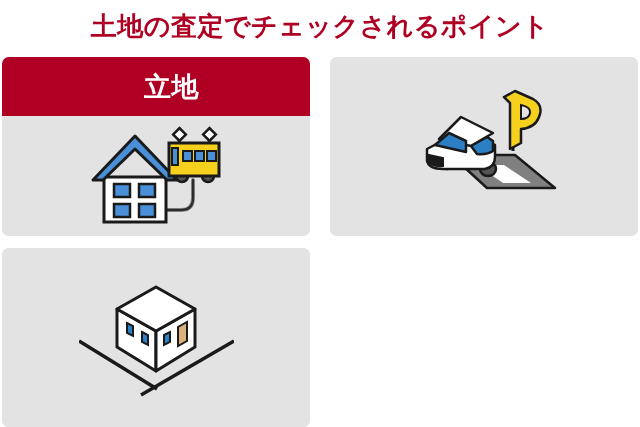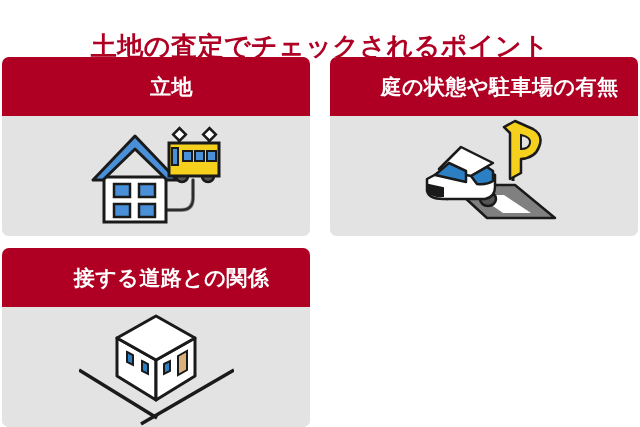--- a/index.html
+++ b/index.html
@@ -24,21 +24,20 @@
     left: 0;
     top: 6px;
     width: 640px;
     text-align: center;
     font-size: 26px;
     line-height: 40px;
     font-weight: bold;
     color: #AF0024;
     letter-spacing: 0.5px;
     white-space: nowrap;
-    margin-top: 20px;
   }
   .grid {
     position: absolute;
     left: 2px;
     top: 57px;
     width: 636px;
     display: grid;
     grid-template-columns: 308px 308px;
     grid-template-rows: 179px 179px;
     column-gap: 20px;
@@ -52,21 +51,21 @@
     display: flex;
     flex-direction: column;
   }
   .card-header {
     height: 59px;
     background: #AF0024;
     color: #ffffff;
     display: flex;
     align-items: center;
     justify-content: center;
-    font-size: 21px;
+    font-size: 27px;
     font-weight: bold;
     letter-spacing: 0.5px;
     flex: none;
     white-space: nowrap;
     padding-left: 31px;
   }
   .card-body {
     flex: 1;
     position: relative;
     background: #E3E3E3;
@@ -117,21 +116,20 @@
           <rect x="91" y="26" width="6" height="17" fill="#4A90D9" stroke="#1A1A1A" stroke-width="2"></rect>
 
           <rect x="102" y="29" width="9" height="10" fill="#4A90D9" stroke="#1A1A1A" stroke-width="2"></rect>
           <rect x="114" y="29" width="9" height="10" fill="#4A90D9" stroke="#1A1A1A" stroke-width="2"></rect>
           <rect x="126" y="29" width="9" height="10" fill="#4A90D9" stroke="#1A1A1A" stroke-width="2"></rect>
         </svg>
       </div>
     </div>
 
     <div class="card">
-      <div class="card-header">庭の状態や駐車場の有無</div>
       <div class="card-body">
         <svg class="art" width="150" height="115" viewBox="0 0 150 115">
 
           <path d="M42 66 L106 66 L146 99 L78 99 Z" fill="#808080" stroke="#1A1A1A" stroke-width="2.5" stroke-linejoin="round"></path>
 
           <path d="M68 76 L95 76 L122 94 L94 94 Z" fill="#FFFFFF"></path>
 
           <line x1="104" y1="10" x2="104" y2="62" stroke="#1A1A1A" stroke-width="3"></line>
 
           <path d="M95 8 L106 2 L124 10 Q135 16 130 28 Q126 39 112 40 L112 54 L101 60 L101 14 Z" fill="#F5D01C" stroke="#1A1A1A" stroke-width="2.5" stroke-linejoin="round"></path>
@@ -147,21 +145,20 @@
 
           <path d="M26 56 L40 44 L57 52 L57 63 Z" fill="#2D7FC4" stroke="#1A1A1A" stroke-width="2.5" stroke-linejoin="round"></path>
           <path d="M62 57 L78 48 L84 52 L84 62 Q78 66 68 65 Z" fill="#2D7FC4" stroke="#1A1A1A" stroke-width="2.5" stroke-linejoin="round"></path>
 
           <path d="M20 66 L20 74 Q26 78 34 77 L34 69 Z" fill="#1A1A1A" stroke="#1A1A1A" stroke-width="2"></path>
         </svg>
       </div>
     </div>
 
     <div class="card">
-      <div class="card-header">接する道路との関係</div>
       <div class="card-body">
         <svg class="art" width="155" height="118" viewBox="0 0 155 118">
 
           <line x1="0" y1="62" x2="78" y2="110" stroke="#1A1A1A" stroke-width="3.5"></line>
           <line x1="155" y1="62" x2="62" y2="116" stroke="#1A1A1A" stroke-width="3.5"></line>
 
           <path d="M38 30 L38 68 L77 92 L77 52 Z" fill="#FFFFFF" stroke="#1A1A1A" stroke-width="3" stroke-linejoin="round"></path>
 
           <path d="M77 52 L77 92 L116 68 L116 30 Z" fill="#FFFFFF" stroke="#1A1A1A" stroke-width="3" stroke-linejoin="round"></path>
 

